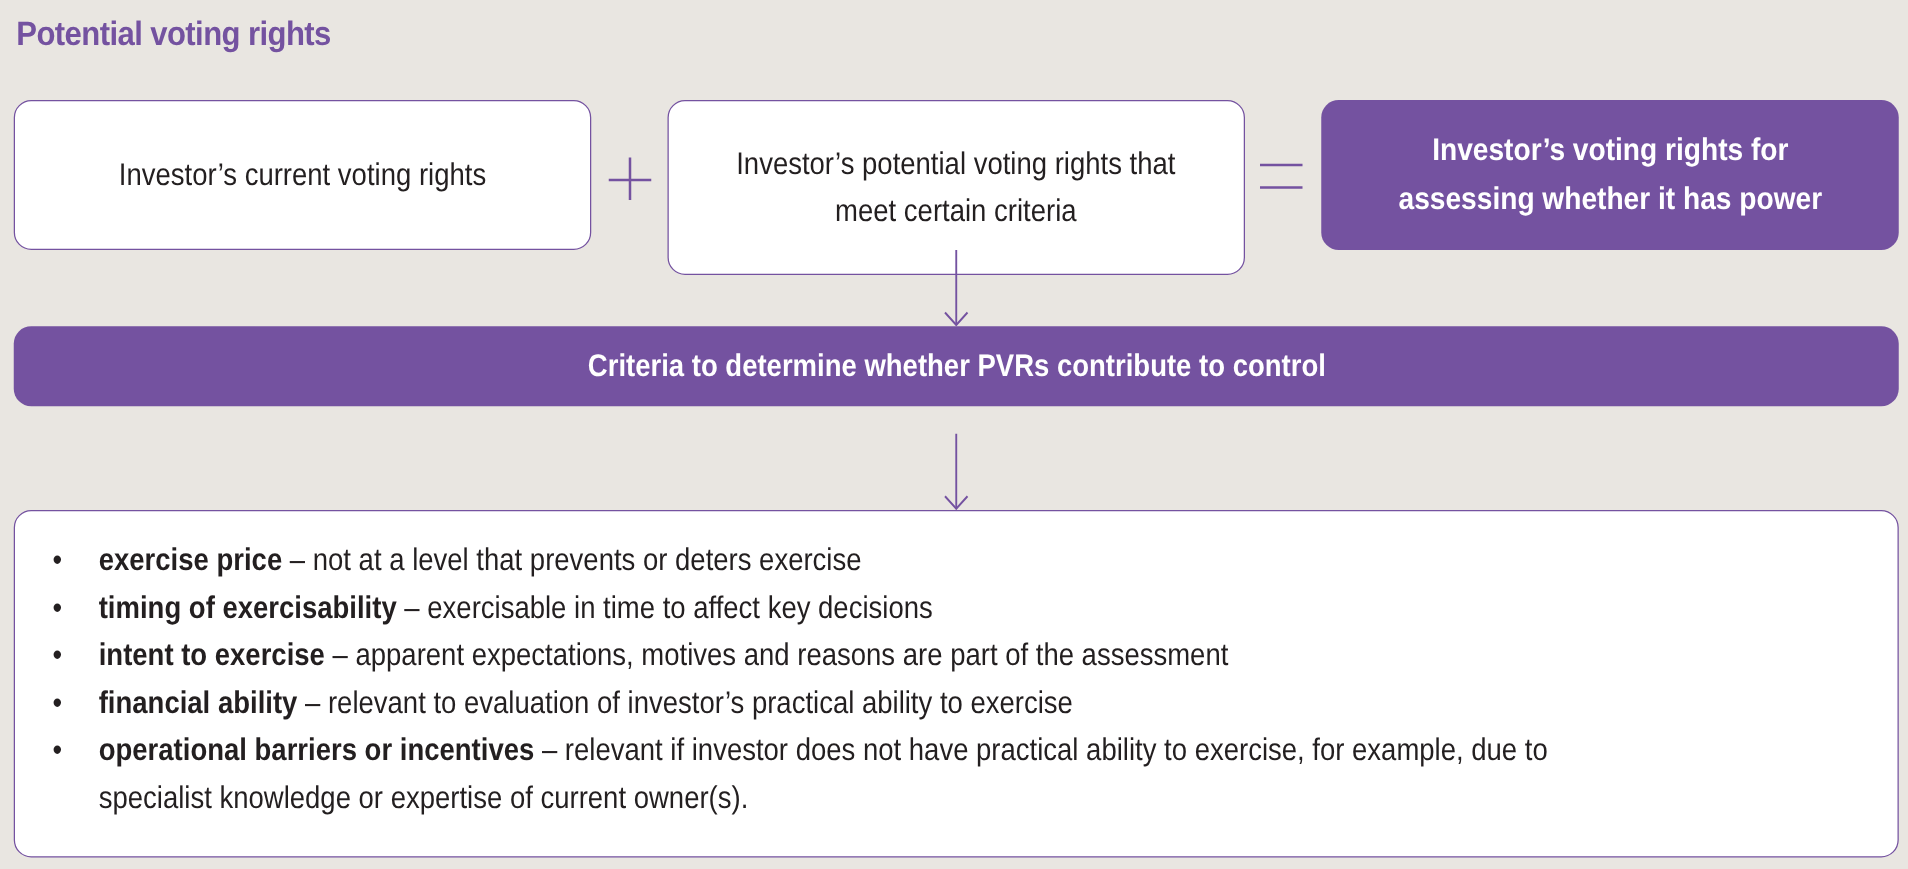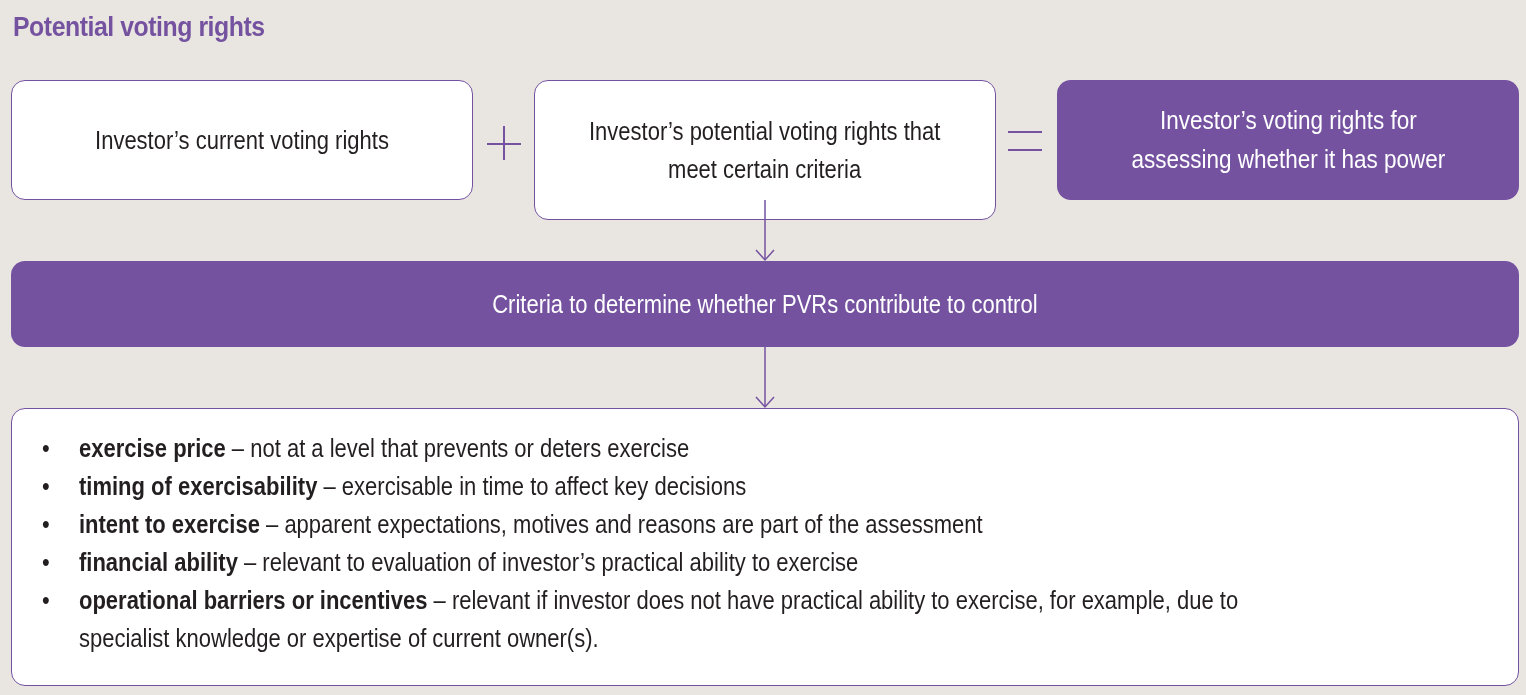--- a/index.html
+++ b/index.html
@@ -8,27 +8,27 @@
     .title {
       position: absolute; left: 13px; top: 12px;
       font-size: 27px; font-weight: bold; color: #7452a0; letter-spacing: -0.5px;
       transform: scaleX(0.92); transform-origin: left center;
     }
     .box {
       position: absolute; border-radius: 14px;
       display: flex; align-items: center; justify-content: center; text-align: center;
     }
     .box.white { background: #ffffff; border: 1.5px solid #7452a0; }
-    .box.purple { background: #7452a0; color: #ffffff; font-weight: normal; }
+    .box.purple { background: #7452a0; color: #ffffff; font-weight: bold; }
     .box .txt { font-size: 25px; line-height: 38px; transform: scaleX(0.88); }
     .box.purple .txt { font-size: 25px; line-height: 39px; transform: scaleX(0.9); }
     #box1 { left: 11px; top: 80px; width: 462px; height: 120px; text-align: right; }
     #box2 { left: 534px; top: 80px; width: 462px; height: 140px; }
     #box3 { left: 1057px; top: 80px; width: 462px; height: 120px; }
-    #banner { left: 11px; top: 261px; width: 1508px; height: 86px; border-radius: 14px; }
+    #banner { left: 11px; top: 261px; width: 1508px; height: 64px; border-radius: 14px; }
     #banner .txt { font-size: 25px; transform: scaleX(0.88); }
     .plus-h { position: absolute; left: 487px; top: 143px; width: 34px; height: 2px; background: #7452a0; }
     .plus-v { position: absolute; left: 503px; top: 126px; width: 2px; height: 34px; background: #7452a0; }
     .eq1 { position: absolute; left: 1008px; top: 131px; width: 34px; height: 2px; background: #7452a0; }
     .eq2 { position: absolute; left: 1008px; top: 149px; width: 34px; height: 2px; background: #7452a0; }
     svg.arrow { position: absolute; overflow: visible; }
     #criteria {
       position: absolute; left: 11px; top: 408px; width: 1508px; height: 278px;
       background: #ffffff; border: 1.5px solid #7452a0; border-radius: 14px;
       padding: 20px 0 0 30px;

